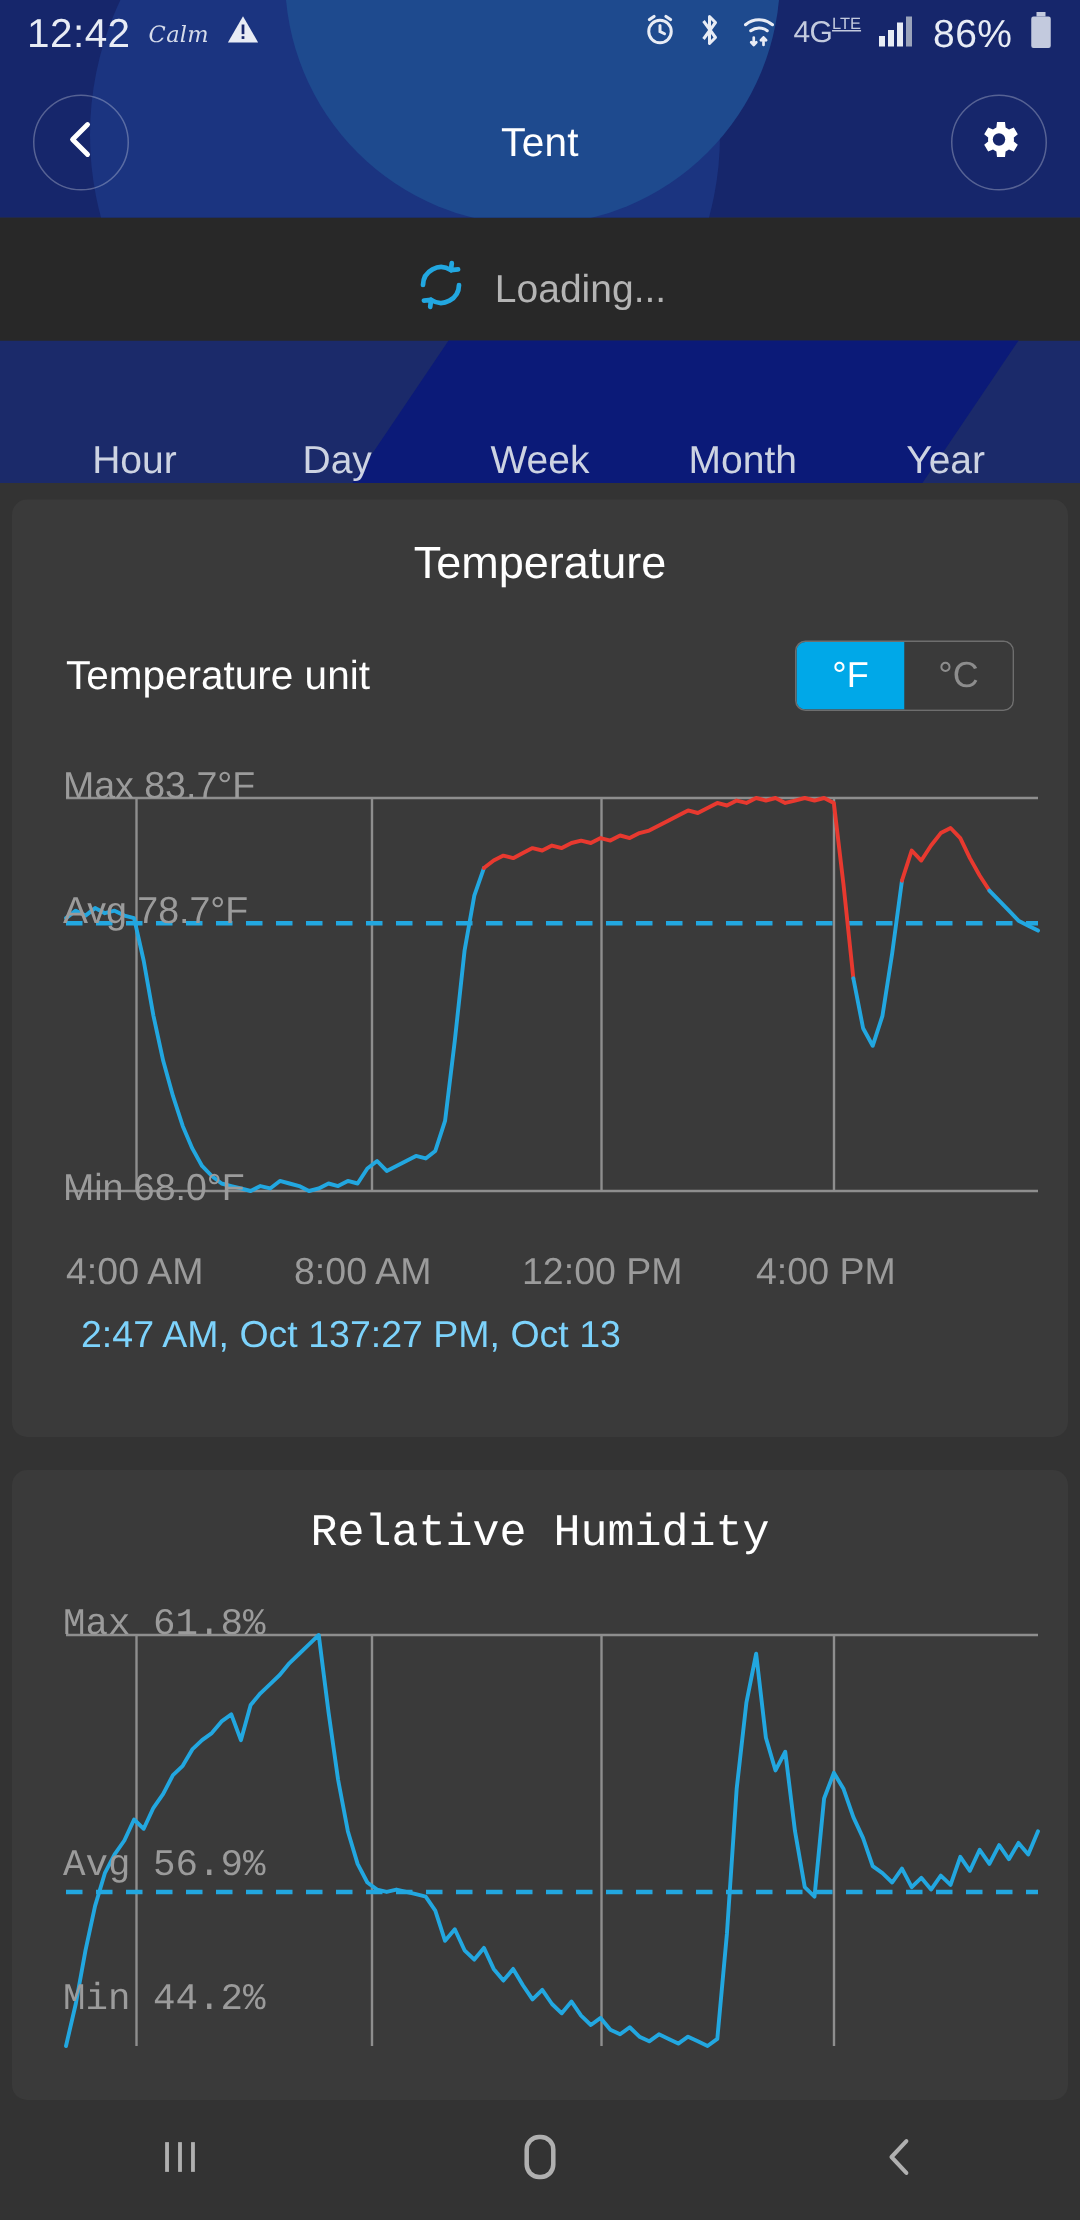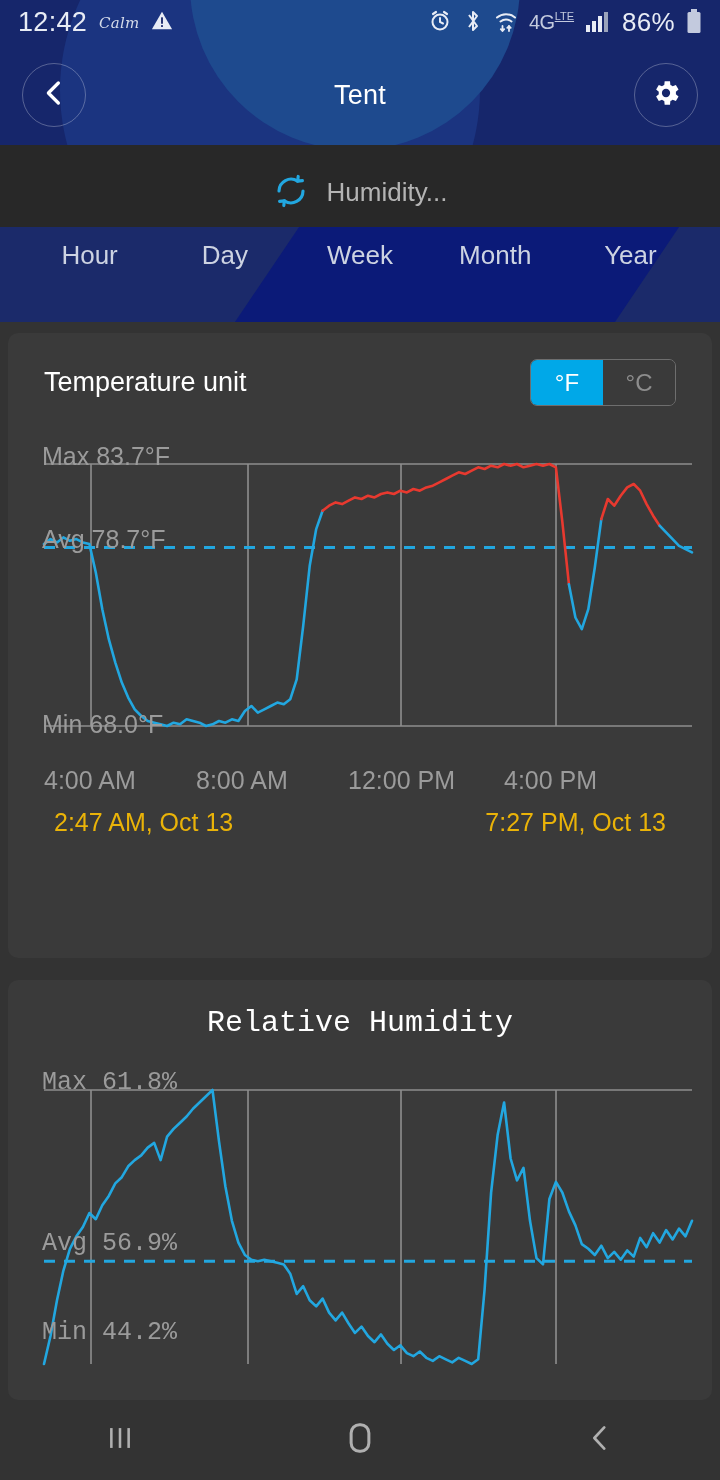--- a/index.html
+++ b/index.html
@@ -79,21 +79,21 @@
     width:420px; height:300px; background:#17236e;
     transform:skewX(-34deg); transform-origin:top right;
   }
   .tabs-diag2 {
     position:absolute; right:-150px; top:10px;
     width:330px; height:300px; background:#0c1a6e;
     transform:skewX(-34deg); transform-origin:top right;
   }
   .tabs {
     position:relative; z-index:3;
-    display:flex; align-items:flex-start; height:100%;
+    display:flex; align-items:flex-end; height:100%;
     padding:0 22px;
   }
   .tab {
     flex:1; text-align:center; color:#cdd3e2; font-size:26px;
   }
 
   
   .backdrop {
     position:absolute; left:0; top:227px; width:720px; height:1253px;
     overflow:hidden;
@@ -146,23 +146,23 @@
     left:34px; white-space:nowrap;
   }
 
   .axis-row {
     display:flex; padding:8px 0 0 0; position:relative; height:40px;
   }
   .axis-lbl {
     position:absolute; color:#9b9b9b; font-size:25px;
   }
   .time-row {
-    display:flex; justify-content:space-between;
+    display:flex; 
     padding:10px 46px 26px 46px;
-    color:#eab308; font-size:25px;
+    color:#7dd3fc; font-size:25px;
   }
 
   
   .navbar {
     position:absolute; left:0; bottom:0; width:720px; height:80px;
     background:#333333; display:flex; align-items:center;
   }
   .nav-btn { flex:1; display:flex; align-items:center; justify-content:center; }
 </style>
 </head>
@@ -251,21 +251,21 @@
 
   <div class="loading">
     <span>
       <svg width="36" height="36" viewBox="0 0 24 24">
         <path d="M20 12 A8 8 0 0 1 7.6 18.6" fill="none" stroke="#22a7e0" stroke-width="2.1" stroke-linecap="round"></path>
         <path d="M4 12 A8 8 0 0 1 16.4 5.4" fill="none" stroke="#22a7e0" stroke-width="2.1" stroke-linecap="round"></path>
         <path d="M16.4 5.4 L16.8 2.3 M16.4 5.4 L19.6 5.1" stroke="#22a7e0" stroke-width="2.1" stroke-linecap="round" fill="none"></path>
         <path d="M7.6 18.6 L7.2 21.7 M7.6 18.6 L4.4 18.9" stroke="#22a7e0" stroke-width="2.1" stroke-linecap="round" fill="none"></path>
       </svg>
     </span>
-    <span class="loading-text">Humidity...</span>
+    <span class="loading-text">Loading...</span>
   </div>
 
   <div class="tabsbar">
     <div class="tabs-bg-circle"></div>
     <div class="tabs-diag"></div>
     <div class="tabs-diag2"></div>
     <div class="tabs">
       <div class="tab">Hour</div>
       <div class="tab">Day</div>
       <div class="tab">Week</div>
@@ -276,20 +276,21 @@
 
   <div class="backdrop">
     <div class="bd-navy"></div>
     <div class="bd-diag"></div>
     <div class="bd-grey"></div>
   </div>
 
   <div class="cards">
 
     <div class="card" style="height:625px;">
+      <div class="card-title">Temperature</div>
 
       <div class="unit-row">
         <span class="unit-label">Temperature unit</span>
         <div class="unit-toggle">
           <div class="unit-opt sel">°F</div>
           <div class="unit-opt unsel">°C</div>
         </div>
       </div>
 
       <div class="chart-wrap">

